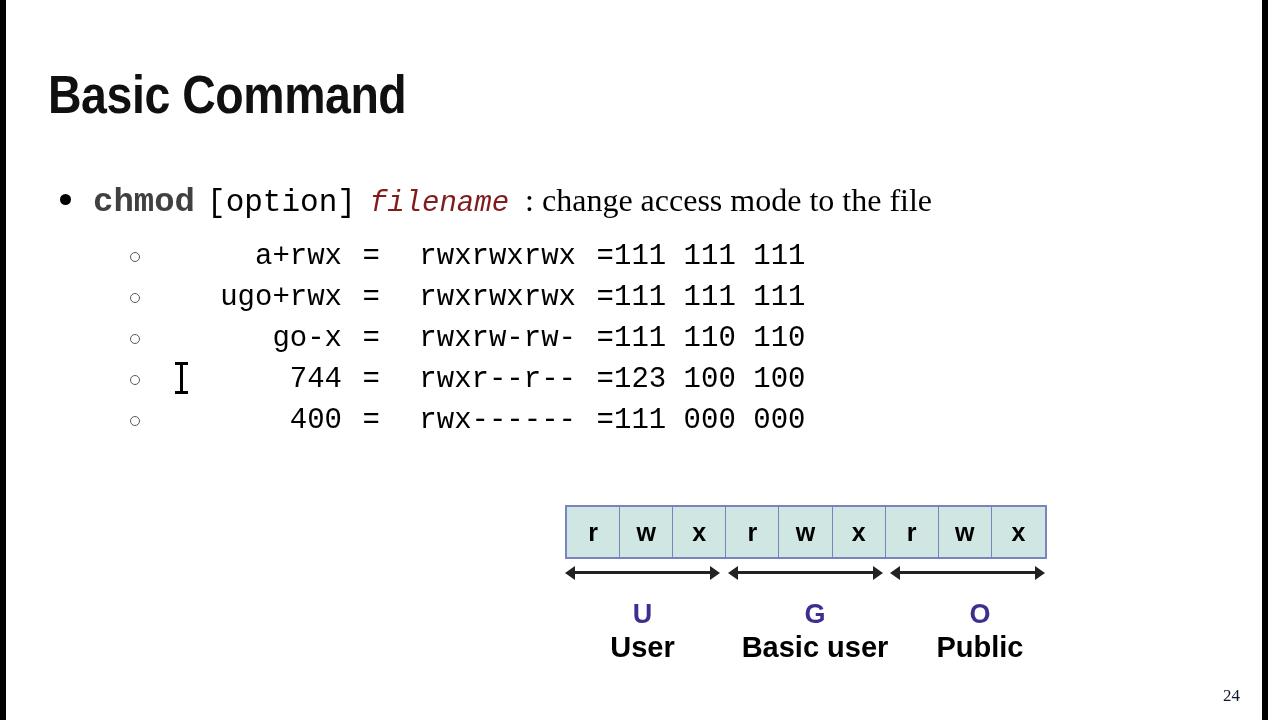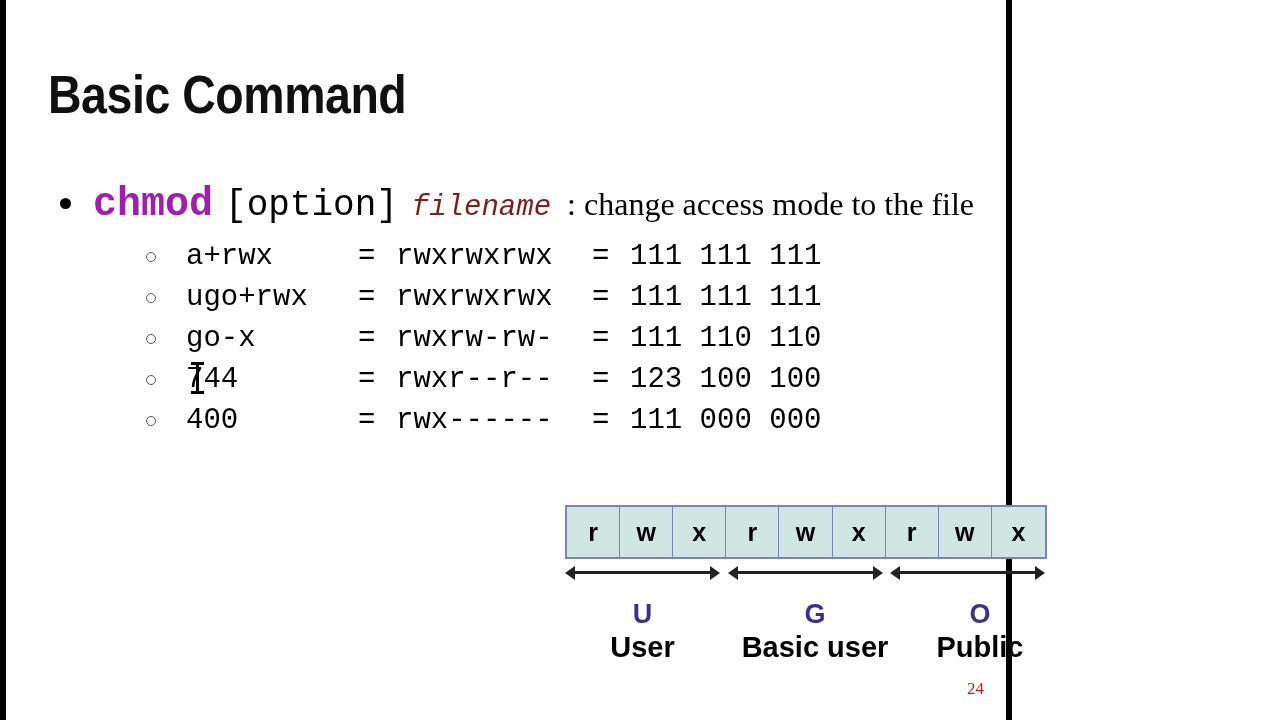--- a/index.html
+++ b/index.html
@@ -9,21 +9,21 @@
   }
   body {
     width: 1280px;
     height: 720px;
     overflow: hidden;
     font-family: "Liberation Sans", sans-serif;
   }
 
   #slide {
     position: relative;
-    width: 1012px;
+    width: 1268px;
     height: 720px;
     background: #ffffff;
     box-sizing: border-box;
     border-radius: 10px;
   }
 
   
   .edge {
     position: absolute;
     top: 0;
@@ -64,49 +64,50 @@
     border-radius: 50%;
     background: #000000;
     margin-right: 22px;
     position: relative;
     top: -6px;
     flex: none;
   }
   .cmd-name {
     font-family: "Liberation Mono", "DejaVu Sans Mono", monospace;
     font-weight: bold;
-    font-size: 40px;
-    color: #a21caf;
+    font-size: 34px;
+    color: #404040;
   }
   .cmd-option {
     font-family: "Liberation Mono", "DejaVu Sans Mono", monospace;
     font-weight: normal;
-    font-size: 36px;
+    font-size: 31px;
     color: #000000;
     margin-left: 12px;
   }
   .cmd-file {
     font-family: "Liberation Mono", "DejaVu Sans Mono", monospace;
     font-style: italic;
     font-size: 29px;
     color: #7f1d1d;
     margin-left: 14px;
   }
   .cmd-desc {
     font-family: "Liberation Serif", serif;
     font-size: 32px;
     color: #000000;
     margin-left: 16px;
   }
 
   
   .sub-list {
     position: absolute;
-    left: 146px;
+    left: 130px;
     top: 236px;
+    text-align: right;
   }
   .sub-row {
     display: flex;
     align-items: center;
     height: 41px;
     white-space: nowrap;
     position: relative;
   }
   .sub-dot {
     width: 10px;
@@ -245,24 +246,24 @@
     color: #000000;
     line-height: 36px;
   }
   .lg1 { left: 10px;  width: 135px; }
   .lg2 { left: 160px; width: 180px; }
   .lg3 { left: 345px; width: 140px; }
 
   .page-number {
     position: absolute;
     right: 28px;
-    bottom: 21px;
+    bottom: 14px;
     font-family: "Liberation Serif", serif;
     font-size: 17px;
-    color: #b91c1c;
+    color: #0f172a;
   }
 </style>
 </head>
 <body>
 
 <div id="slide">
 
   <div class="edge left"></div>
   <div class="edge right"></div>
 

